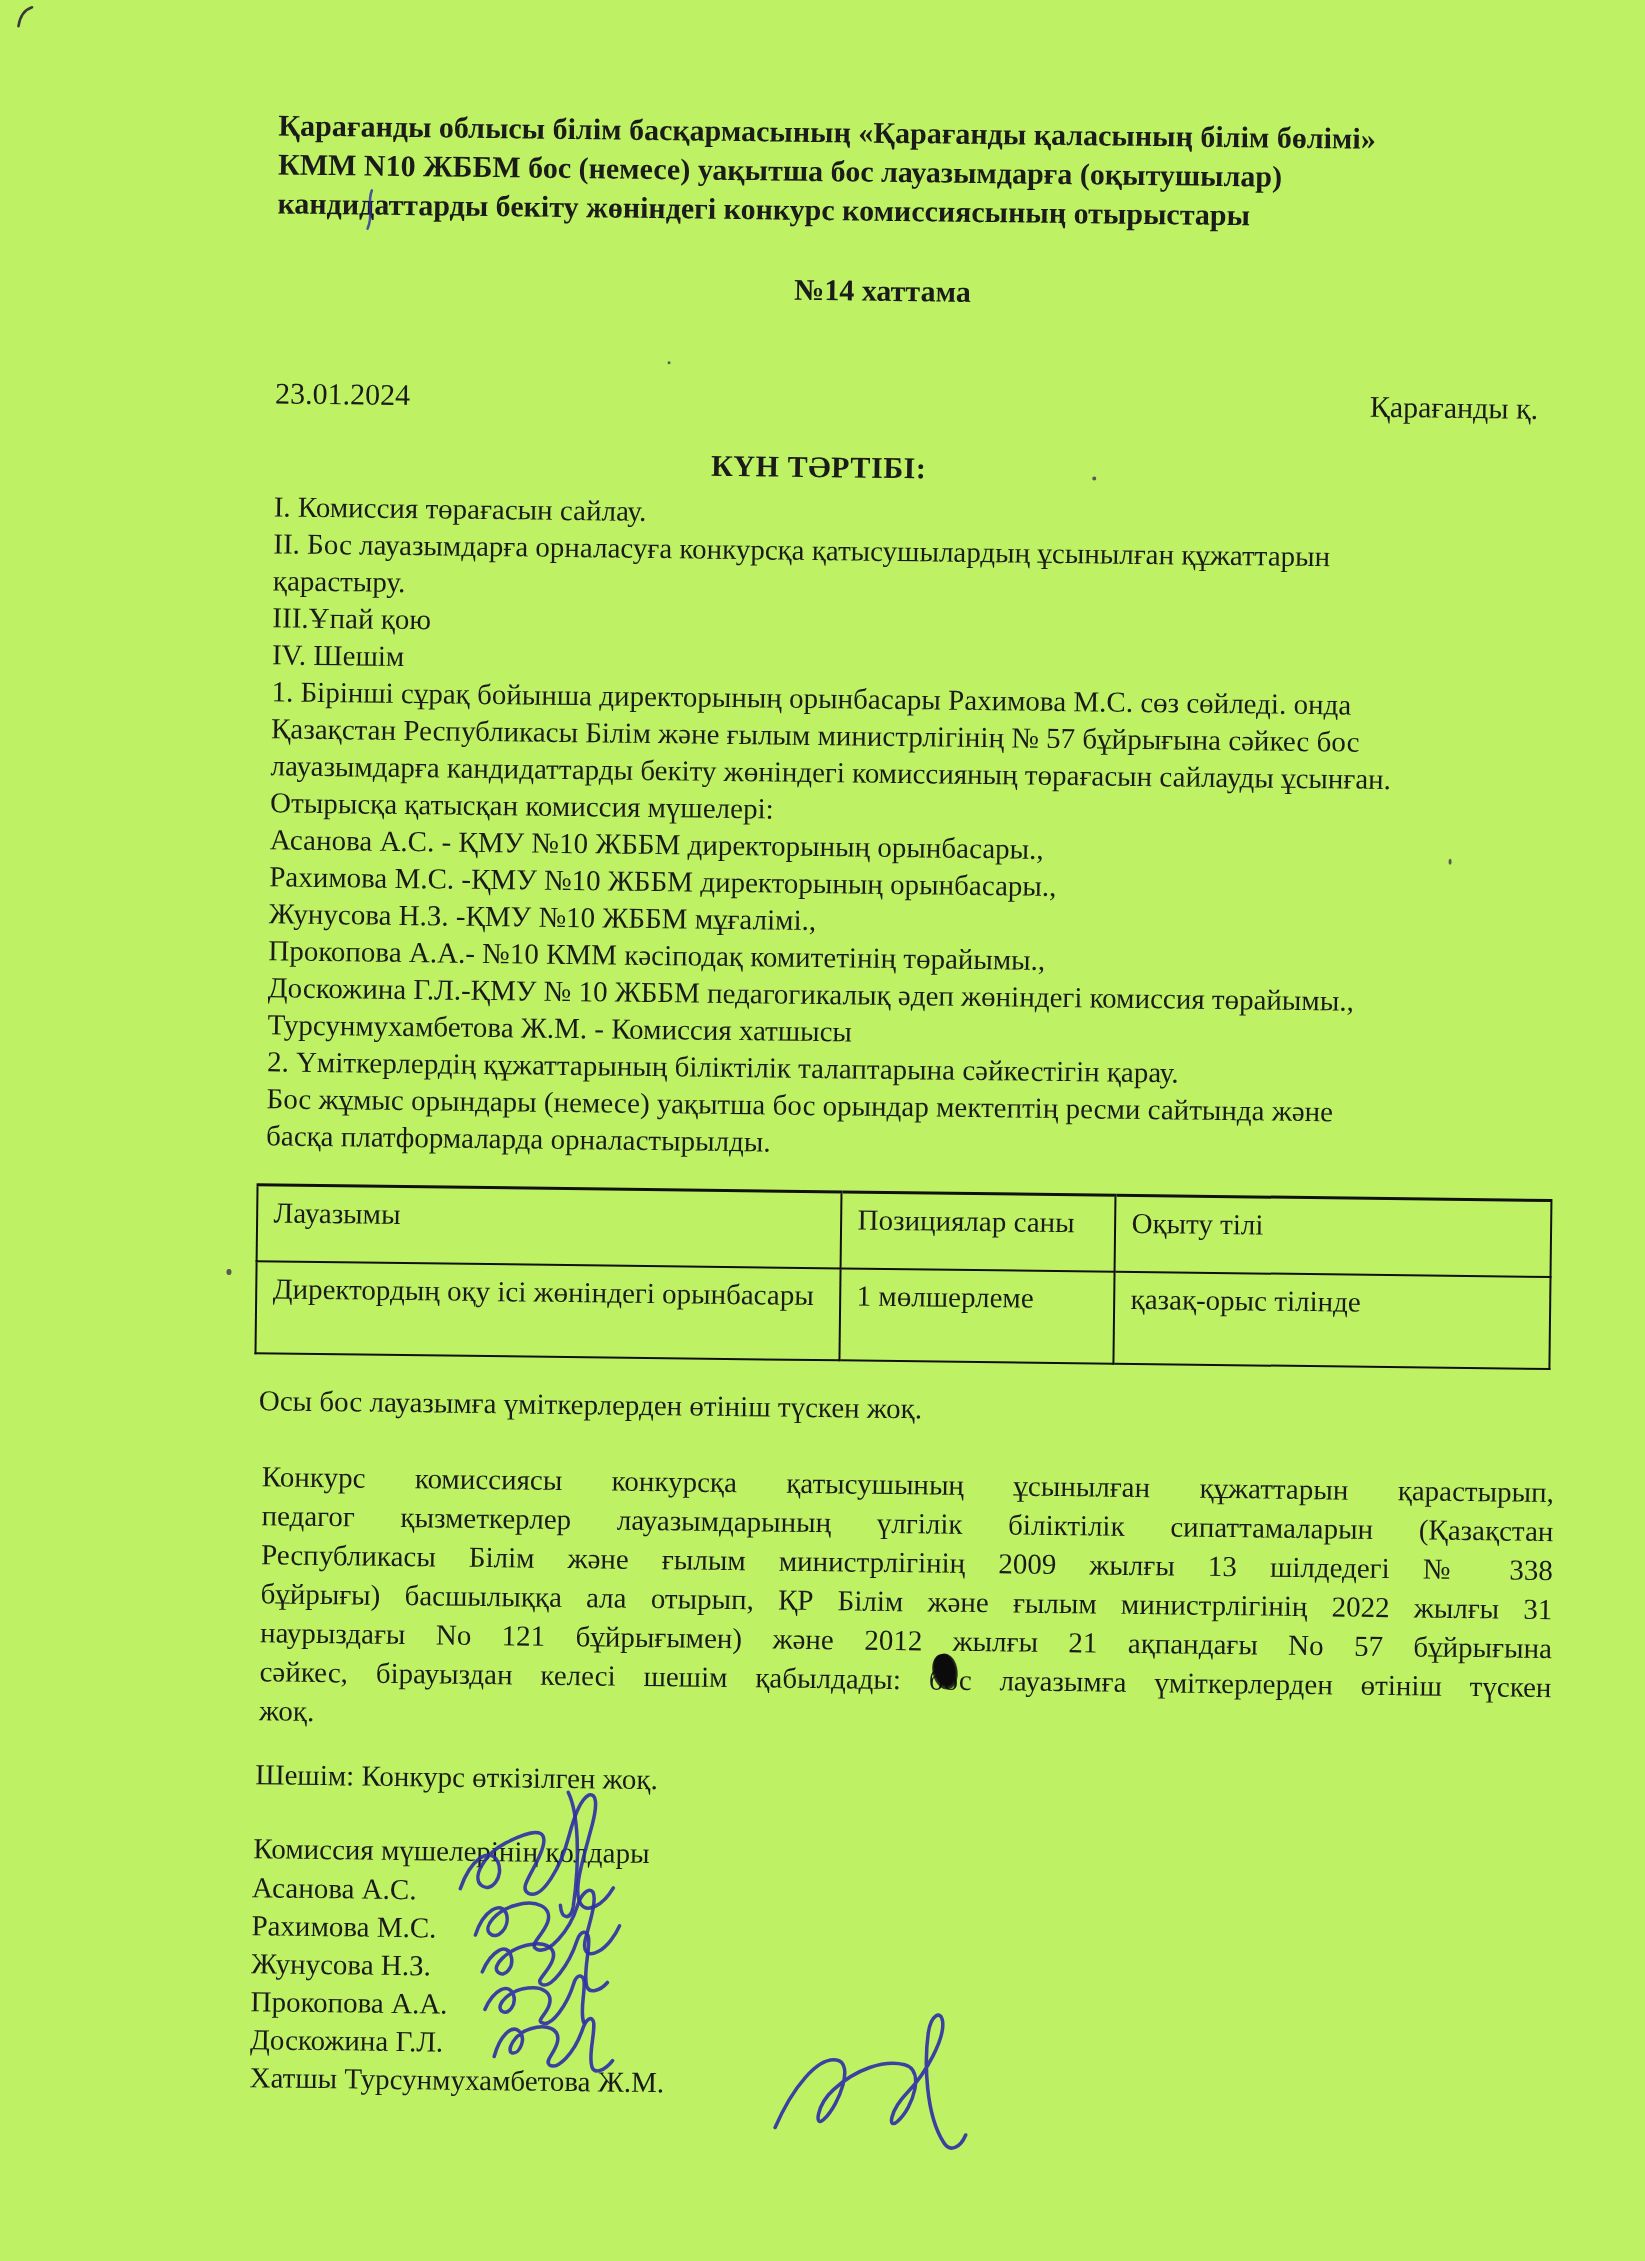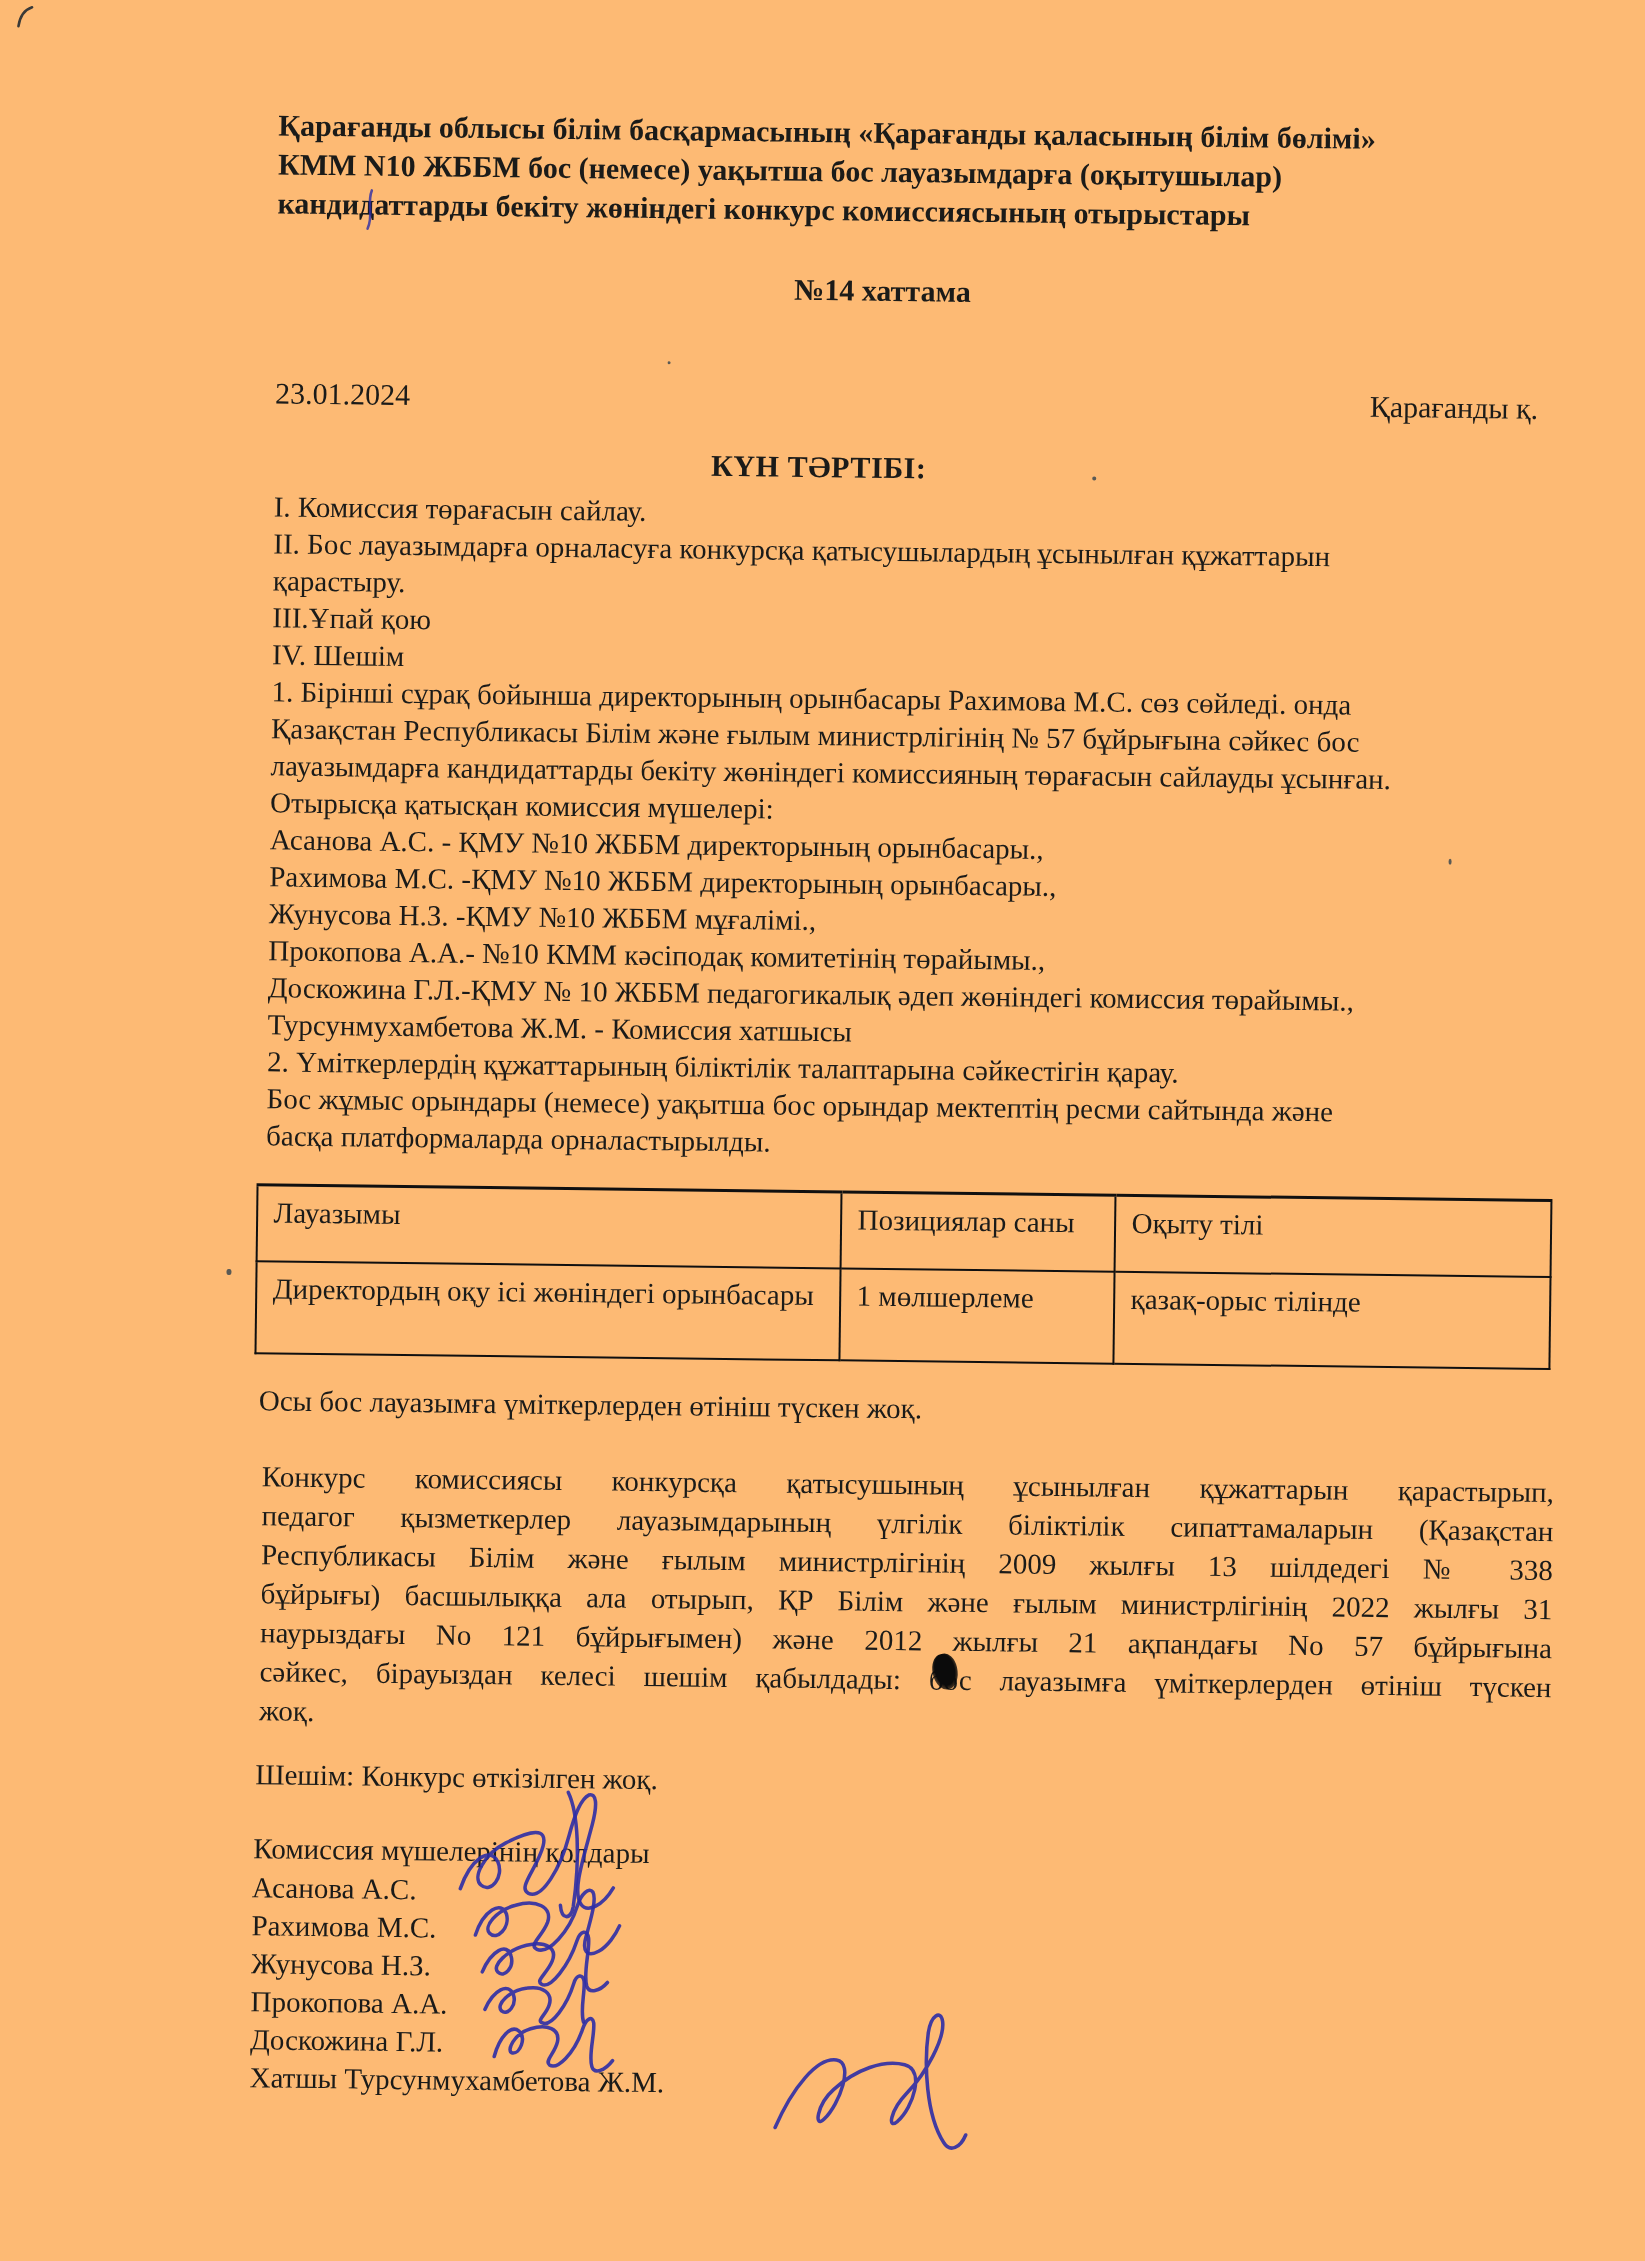--- a/index.html
+++ b/index.html
@@ -1,19 +1,19 @@
 <!DOCTYPE html>
 <html style="font-size:10.3px"><head>
 <meta charset="utf-8">
 <style>
   html,body{margin:0;padding:0;background:#e8e8e8;}
   .page{
     position:relative;
     width:1645px;height:2261px;
-    background:#fdba74;
+    background:#bef264;
     overflow:hidden;
     font-family:"Liberation Serif","DejaVu Serif",serif;
     color:#1b1b19;
   }
   .rot{position:absolute;left:0;top:0;width:100%;height:100%;
        transform:rotate(0.7deg);transform-origin:0 0;}
   .line{white-space:nowrap;}
   .doc-title{position:absolute;left:280px;top:102px;font-size:30px;line-height:39px;font-weight:bold;}
   .protocol{position:absolute;left:280px;top:263px;width:1212px;text-align:center;
             font-size:30px;font-weight:bold;}

